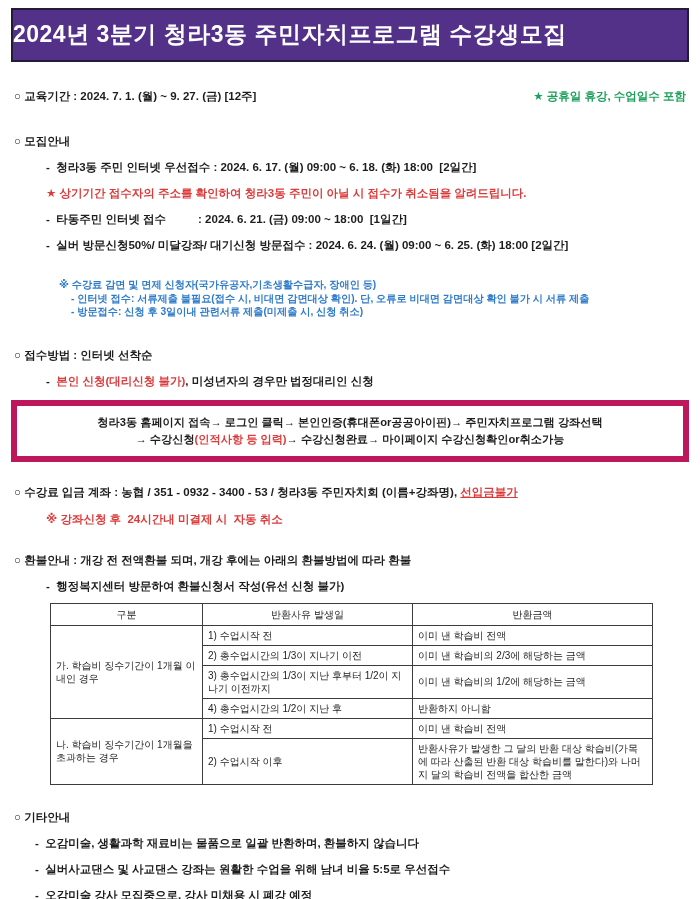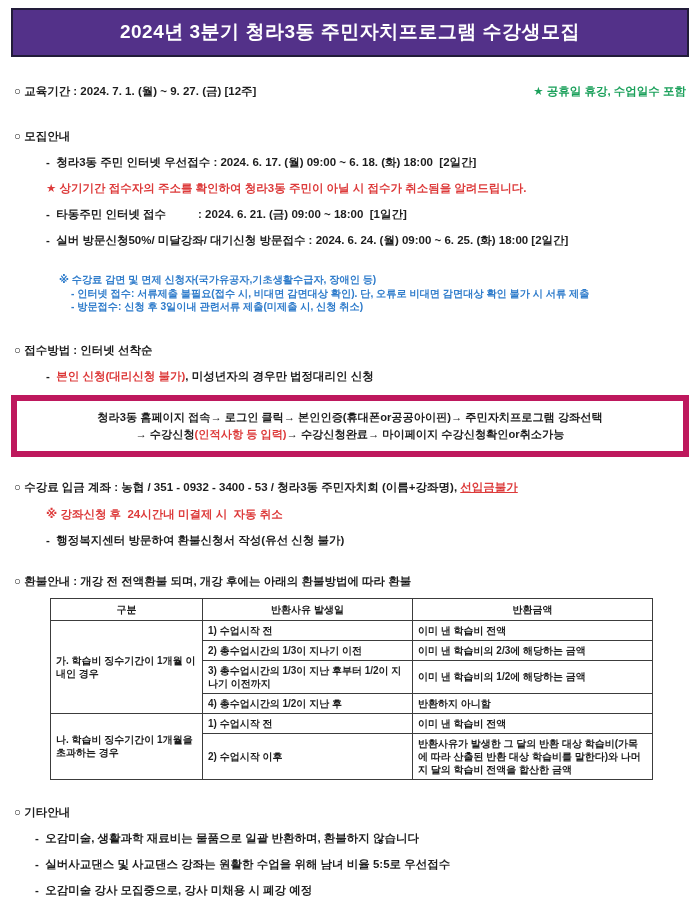--- a/index.html
+++ b/index.html
@@ -5,22 +5,22 @@
   html,body{margin:0;padding:0;}
   body{
     width:700px;height:899px;background:#ffffff;overflow:hidden;
     font-family:"Liberation Sans","DejaVu Sans",sans-serif;
     color:var(--text,#1d1d1d);font-weight:bold;
   }
   .banner{
     margin:8px 11px 0 11px;
     background:var(--banner_bg,#533189);
     border:2px solid var(--banner_border,#221c3a);
-    color:#ffffff;text-align:center;
-    font-size:19px;font-weight:bold;
+    color:#ffffff;
+    font-size:23px;font-weight:bold;
     padding:9px 0 10px 0;letter-spacing:0.5px;
   }
   .content{padding:0 14px;font-size:11.5px;}
   .line{white-space:pre-wrap;line-height:17px;}
   .row-period{display:flex;justify-content:space-between;align-items:flex-start;margin-top:26px;}
   .green{color:var(--green,#1aa05a);}
   .red{color:var(--red,#dd3b3b);}
   .blue{color:var(--blue,#2f7ccb);}
   .u{text-decoration:underline;}
   .heading{margin-top:28px;}
@@ -30,21 +30,21 @@
   .flowbox{
     margin:10px -3px 0 -3px;border:6px solid #be185d;background:#fff;
     text-align:center;padding:8px 4px;line-height:17.5px;font-size:11.2px;
   }
   .refund-table{
     border-collapse:collapse;margin:8px 0 0 36px;width:602px;
     font-size:10px;table-layout:fixed;
   }
   .refund-table th,.refund-table td{
     border:1px solid var(--table_border,#3c3c3c);
-    padding:3px 5px;line-height:13px;font-weight:bold;
+    padding:3px 5px;line-height:13px;font-weight:normal;
     vertical-align:middle;text-align:left;
   }
   .refund-table th{text-align:center;padding:4px 2px;}
   .group-cell{padding-left:6px;}
   .etc-item{margin-left:21px;margin-top:9px;}
 </style>
 </head>
 <body>
 
 <div class="banner">
@@ -74,22 +74,22 @@
   <div class="line item"><span>-  </span><span class="red">본인 신청(대리신청 불가)</span><span>, 미성년자의 경우만 법정대리인 신청</span></div>
 
   <div class="flowbox">
     <div class="line">청라3동 홈페이지 접속→ 로그인 클릭→ 본인인증(휴대폰or공공아이핀)→ 주민자치프로그램 강좌선택</div>
     <div class="line"><span>→ 수강신청</span><span class="red">(인적사항 등 입력)</span><span>→ 수강신청완료→ 마이페이지 수강신청확인or취소가능</span></div>
   </div>
 
   <div class="line" style="margin-top:22px;"><span>○ 수강료 입금 계좌 : 농협 / 351 - 0932 - 3400 - 53 / 청라3동 주민자치회 (이름+강좌명), </span><span class="red u">선입금불가</span></div>
   <div class="line item red" style="margin-top:10px;">※ 강좌신청 후  24시간내 미결제 시  자동 취소</div>
 
+  <div class="line" style="margin-top:24px;">○ 환불안내 : 개강 전 전액환불 되며, 개강 후에는 아래의 환불방법에 따라 환불</div>
   <div class="line item">-  행정복지센터 방문하여 환불신청서 작성(유선 신청 불가)</div>
-  <div class="line" style="margin-top:24px;">○ 환불안내 : 개강 전 전액환불 되며, 개강 후에는 아래의 환불방법에 따라 환불</div>
 
   <table class="refund-table">
     <colgroup>
         <col style="width:152px;">
         <col style="width:210px;">
         <col style="width:240px;">
       </colgroup>
     <tbody>
         <tr>
       <th>구분</th>

